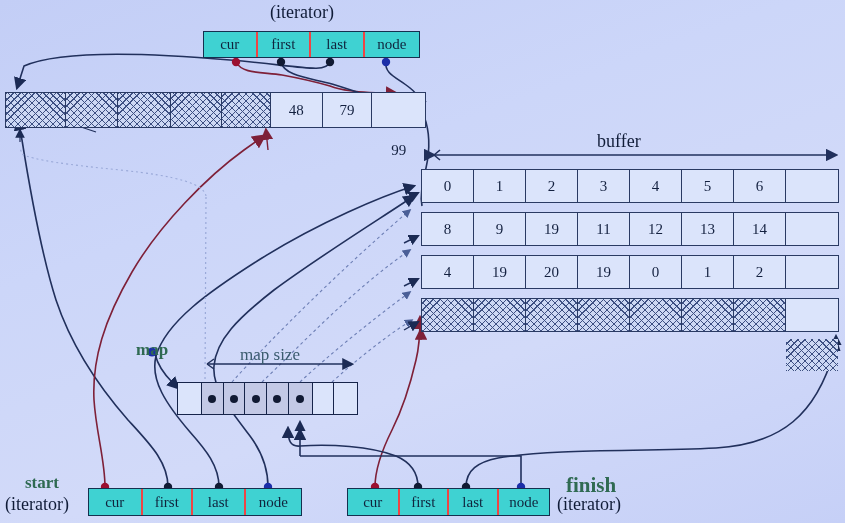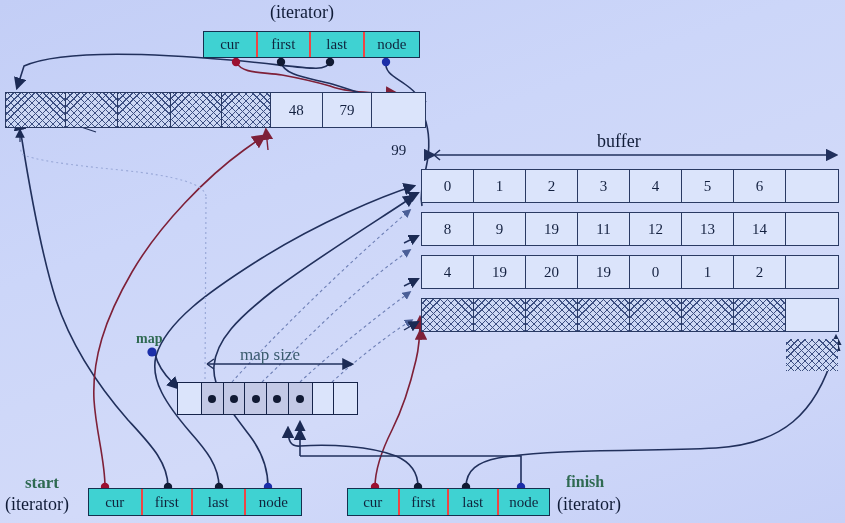--- a/index.html
+++ b/index.html
@@ -285,21 +285,21 @@
     <div class="cell hatch" style="width:52.25px;"></div>
     <div class="cell hatch" style="width:52.25px;"></div>
     <div class="cell hatch" style="width:52.25px;"></div>
     <div class="cell hatch" style="width:52.25px;"></div>
     <div class="cell hatch" style="width:52.25px;"></div>
     <div class="cell hatch" style="width:52.25px;"></div>
     <div class="cell hatch" style="width:52.25px;"></div>
     <div class="cell hatch" style="width:52.25px;"></div>
   </div>
 
-  <div class="lbl green" style="left:136px; top:331px; font-size:14px;">map</div>
+  <div class="lbl green" style="left:136px; top:340px; font-size:17px;">map</div>
 
   <div class="lbl slate" style="left:240px; top:345px; font-size:17px;">map  size</div>
 
   <div id="map-box" style="left:177px; top:382px; width:181px; height:33px;">
     <div class="mcell" style="width:24px;"></div>
     <div class="mcell filled" style="width:22px;"></div>
     <div class="mcell filled" style="width:22px;"></div>
     <div class="mcell filled" style="width:22px;"></div>
     <div class="mcell filled" style="width:22px;"></div>
     <div class="mcell filled" style="width:24px;"></div>
@@ -317,16 +317,16 @@
     <div class="fld" style="width:56px; line-height:26px;">node</div>
   </div>
 
   <div class="iter" id="finish-iter" style="left:347px; top:488px; width:203px; height:28px;">
     <div class="fld" style="width:52px; line-height:26px;">cur</div>
     <div class="fld" style="width:50px; line-height:26px;">first</div>
     <div class="fld" style="width:50px; line-height:26px;">last</div>
     <div class="fld" style="width:51px; line-height:26px;">node</div>
   </div>
 
-  <div class="lbl green" style="left:566px; top:473px; font-size:16px;">finish</div>
+  <div class="lbl green" style="left:566px; top:473px; font-size:21px;">finish</div>
   <div class="lbl paren" style="left:557px; top:494px;">(iterator)</div>
 
 </div>
 
 </body></html>

